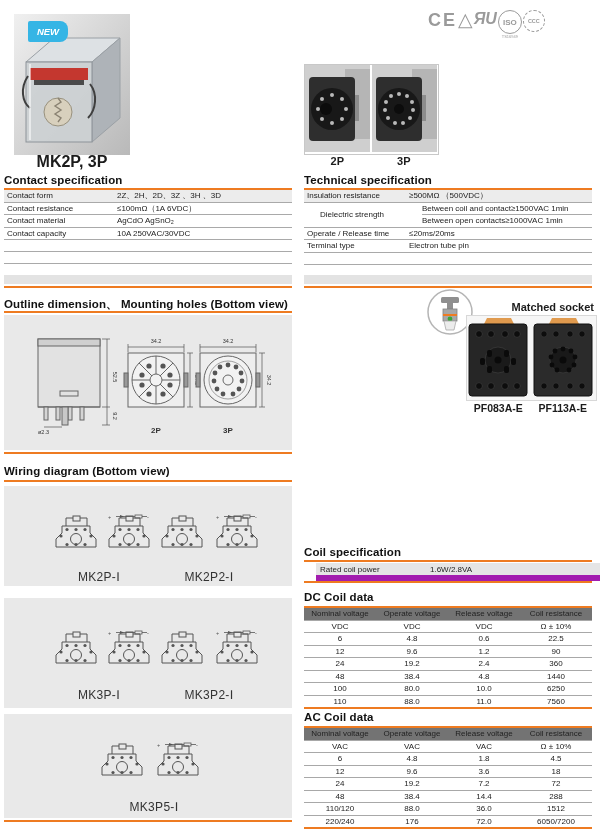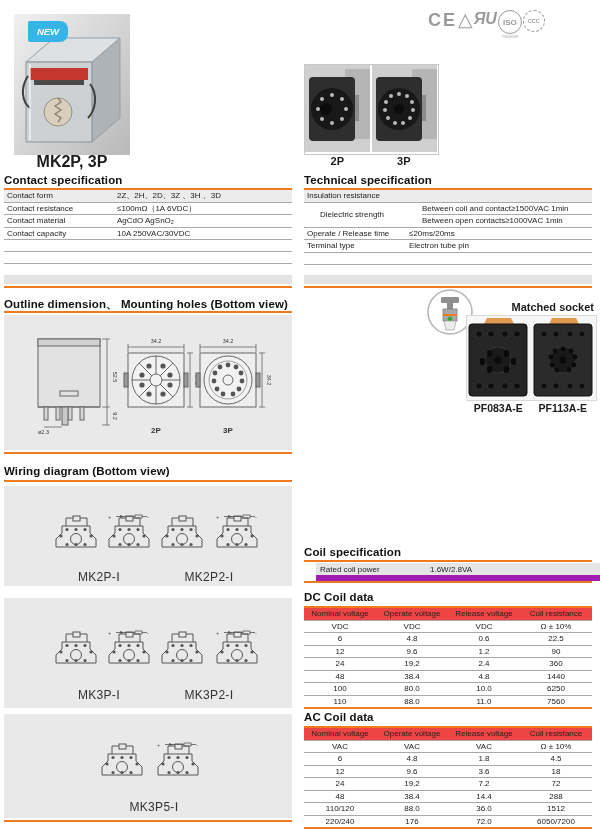--- a/index.html
+++ b/index.html
@@ -18,21 +18,21 @@
   .empty-row{height:11px;border-bottom:1px solid #a9a9a9;}
   .dual{display:flex;border-bottom:1px solid #a9a9a9;}
   .dual .spec-label{display:flex;align-items:center;height:23px;margin-left:13px;}
   .dual-vals{flex:1;}
   .dual-vals div{height:11.5px;display:flex;align-items:center;}
   .dual-vals div:first-child{border-bottom:1px solid #a9a9a9;}
   .panel{background:#e9e9e9;}
   .coil-table{border-collapse:collapse;width:288px;font-size:8px;color:#222;
     border-top:2px solid #ee7b21;border-bottom:2px solid #ee7b21;}
   .coil-table th,.coil-table td{font-weight:normal;text-align:center;padding:0;height:11.5px;}
-  .coil-table thead tr.hdr{background:#ef4444;margin-left:26px;}
+  .coil-table thead tr.hdr{background:#737373;margin-left:26px;}
   .coil-table tr{border-bottom:1px solid #a8a8a8;}
   .wiring-label{position:absolute;font-size:12px;color:#333;text-align:center;letter-spacing:.3px;}
   .badge{background:#35b5e5;color:#fff;font-weight:bold;font-style:italic;font-size:9.5px;
     display:flex;align-items:center;justify-content:center;border-radius:2px 8px 8px 2px;}
   .certs{display:flex;align-items:flex-start;gap:1px;color:#9a9a9a;}
   .variant-labels{display:flex;font-weight:bold;font-size:11px;}
   .variant-labels span{width:50%;text-align:center;}
   .model-labels{display:flex;font-weight:bold;font-size:10.5px;}
   .model-labels span{width:50%;text-align:center;}
   .coilspec-row{display:flex;align-items:center;height:12px;background:#e5e5e5;
@@ -148,20 +148,21 @@
       <div class="empty-row"></div>
     </div>
   </div>
 
   <div class="abs tech" style="left:304px;top:174px;width:288px">
     <div class="sec-title">Technical specification</div>
     <div class="rule" style="margin-top:2px"></div>
     <div class="spec-table">
       <div class="spec-row first">
         <div class="spec-label">Insulation resistance</div>
+        <div class="spec-value">≥500MΩ （500VDC）</div>
       </div>
       <div class="dual">
         <div class="spec-label">Dielectric strength</div>
         <div class="dual-vals">
           <div>Between coil and contact≥1500VAC 1min</div>
           <div>Between open contacts≥1000VAC 1min</div>
         </div>
       </div>
       <div class="spec-row">
         <div class="spec-label">Operate / Release time</div>

